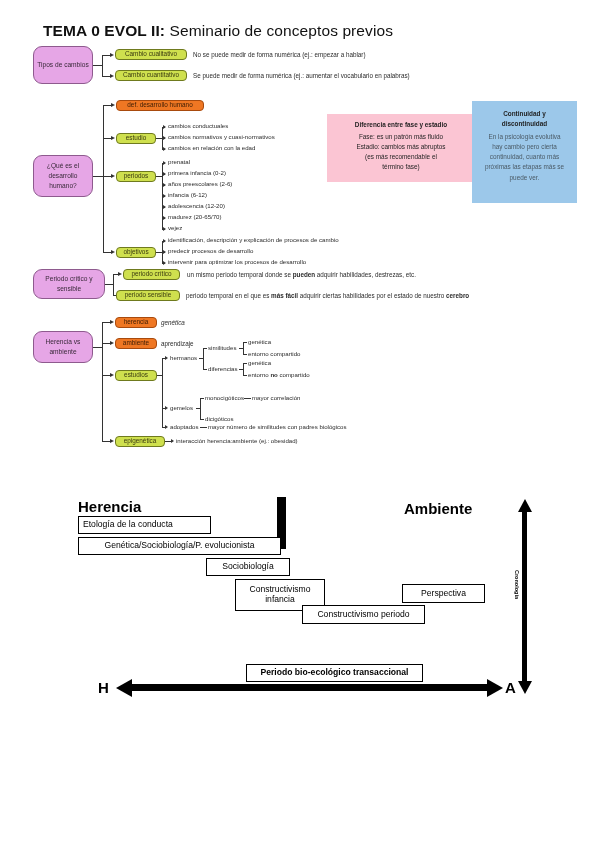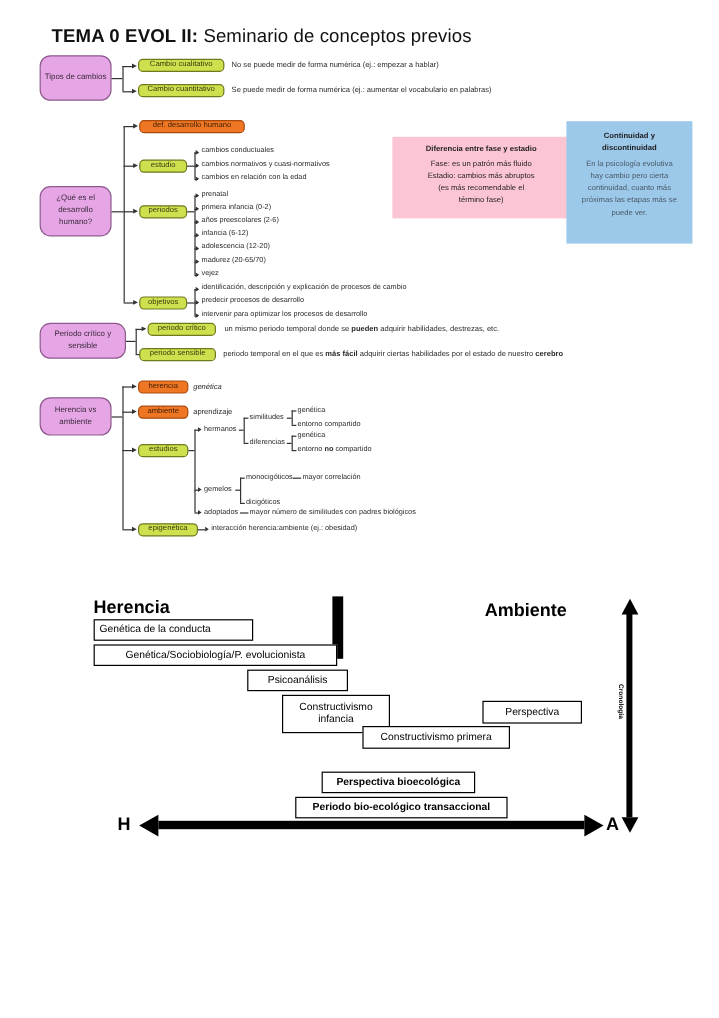--- a/index.html
+++ b/index.html
@@ -347,39 +347,36 @@
   <div class="abs big-label" style="left:62px;top:498px;">
     <span>Herencia</span>
   </div>
   <div class="abs big-label" style="left:388px;top:500px;">
     <span>Ambiente</span>
   </div>
 
   <div class="abs blackbar" style="left:261px;top:497px;width:9px;height:52px;"></div>
 
   <div class="abs dbox" style="left:62px;top:516px;width:133px;height:18px;justify-content:flex-start;">
-    <span>Genética de la conducta</span>
+    <span>Etología de la conducta</span>
   </div>
   <div class="abs dbox" style="left:62px;top:537px;width:203px;height:18px;">
     <span>Genética/Sociobiología/P.  evolucionista</span>
   </div>
   <div class="abs dbox" style="left:190px;top:558px;width:84px;height:18px;">
-    <span>Psicoanálisis</span>
+    <span>Sociobiología</span>
   </div>
   <div class="abs dbox" style="left:219px;top:579px;width:90px;height:32px;">
     <span>Constructivismo infancia</span>
   </div>
   <div class="abs dbox" style="left:286px;top:605px;width:123px;height:19px;">
-    <span>Constructivismo primera</span>
+    <span>Constructivismo periodo</span>
   </div>
   <div class="abs dbox" style="left:386px;top:584px;width:83px;height:19px;">
     <span>Perspectiva</span>
-  </div>
-  <div class="abs dbox bold" style="left:252px;top:643px;width:128px;height:18px;">
-    <span>Perspectiva bioecológica</span>
   </div>
   <div class="abs dbox bold" style="left:230px;top:664px;width:177px;height:18px;">
     <span>Periodo bio-ecológico transaccional</span>
   </div>
 
   <div class="abs axis-line" style="left:116px;top:684px;width:355px;height:7px;"></div>
   <div class="tri-left" style="left:100px;top:678.5px;"></div>
   <div class="tri-right" style="left:471px;top:678.5px;"></div>
   <div class="abs ha-letter" style="left:82px;top:679px;">
     <span>H</span>

